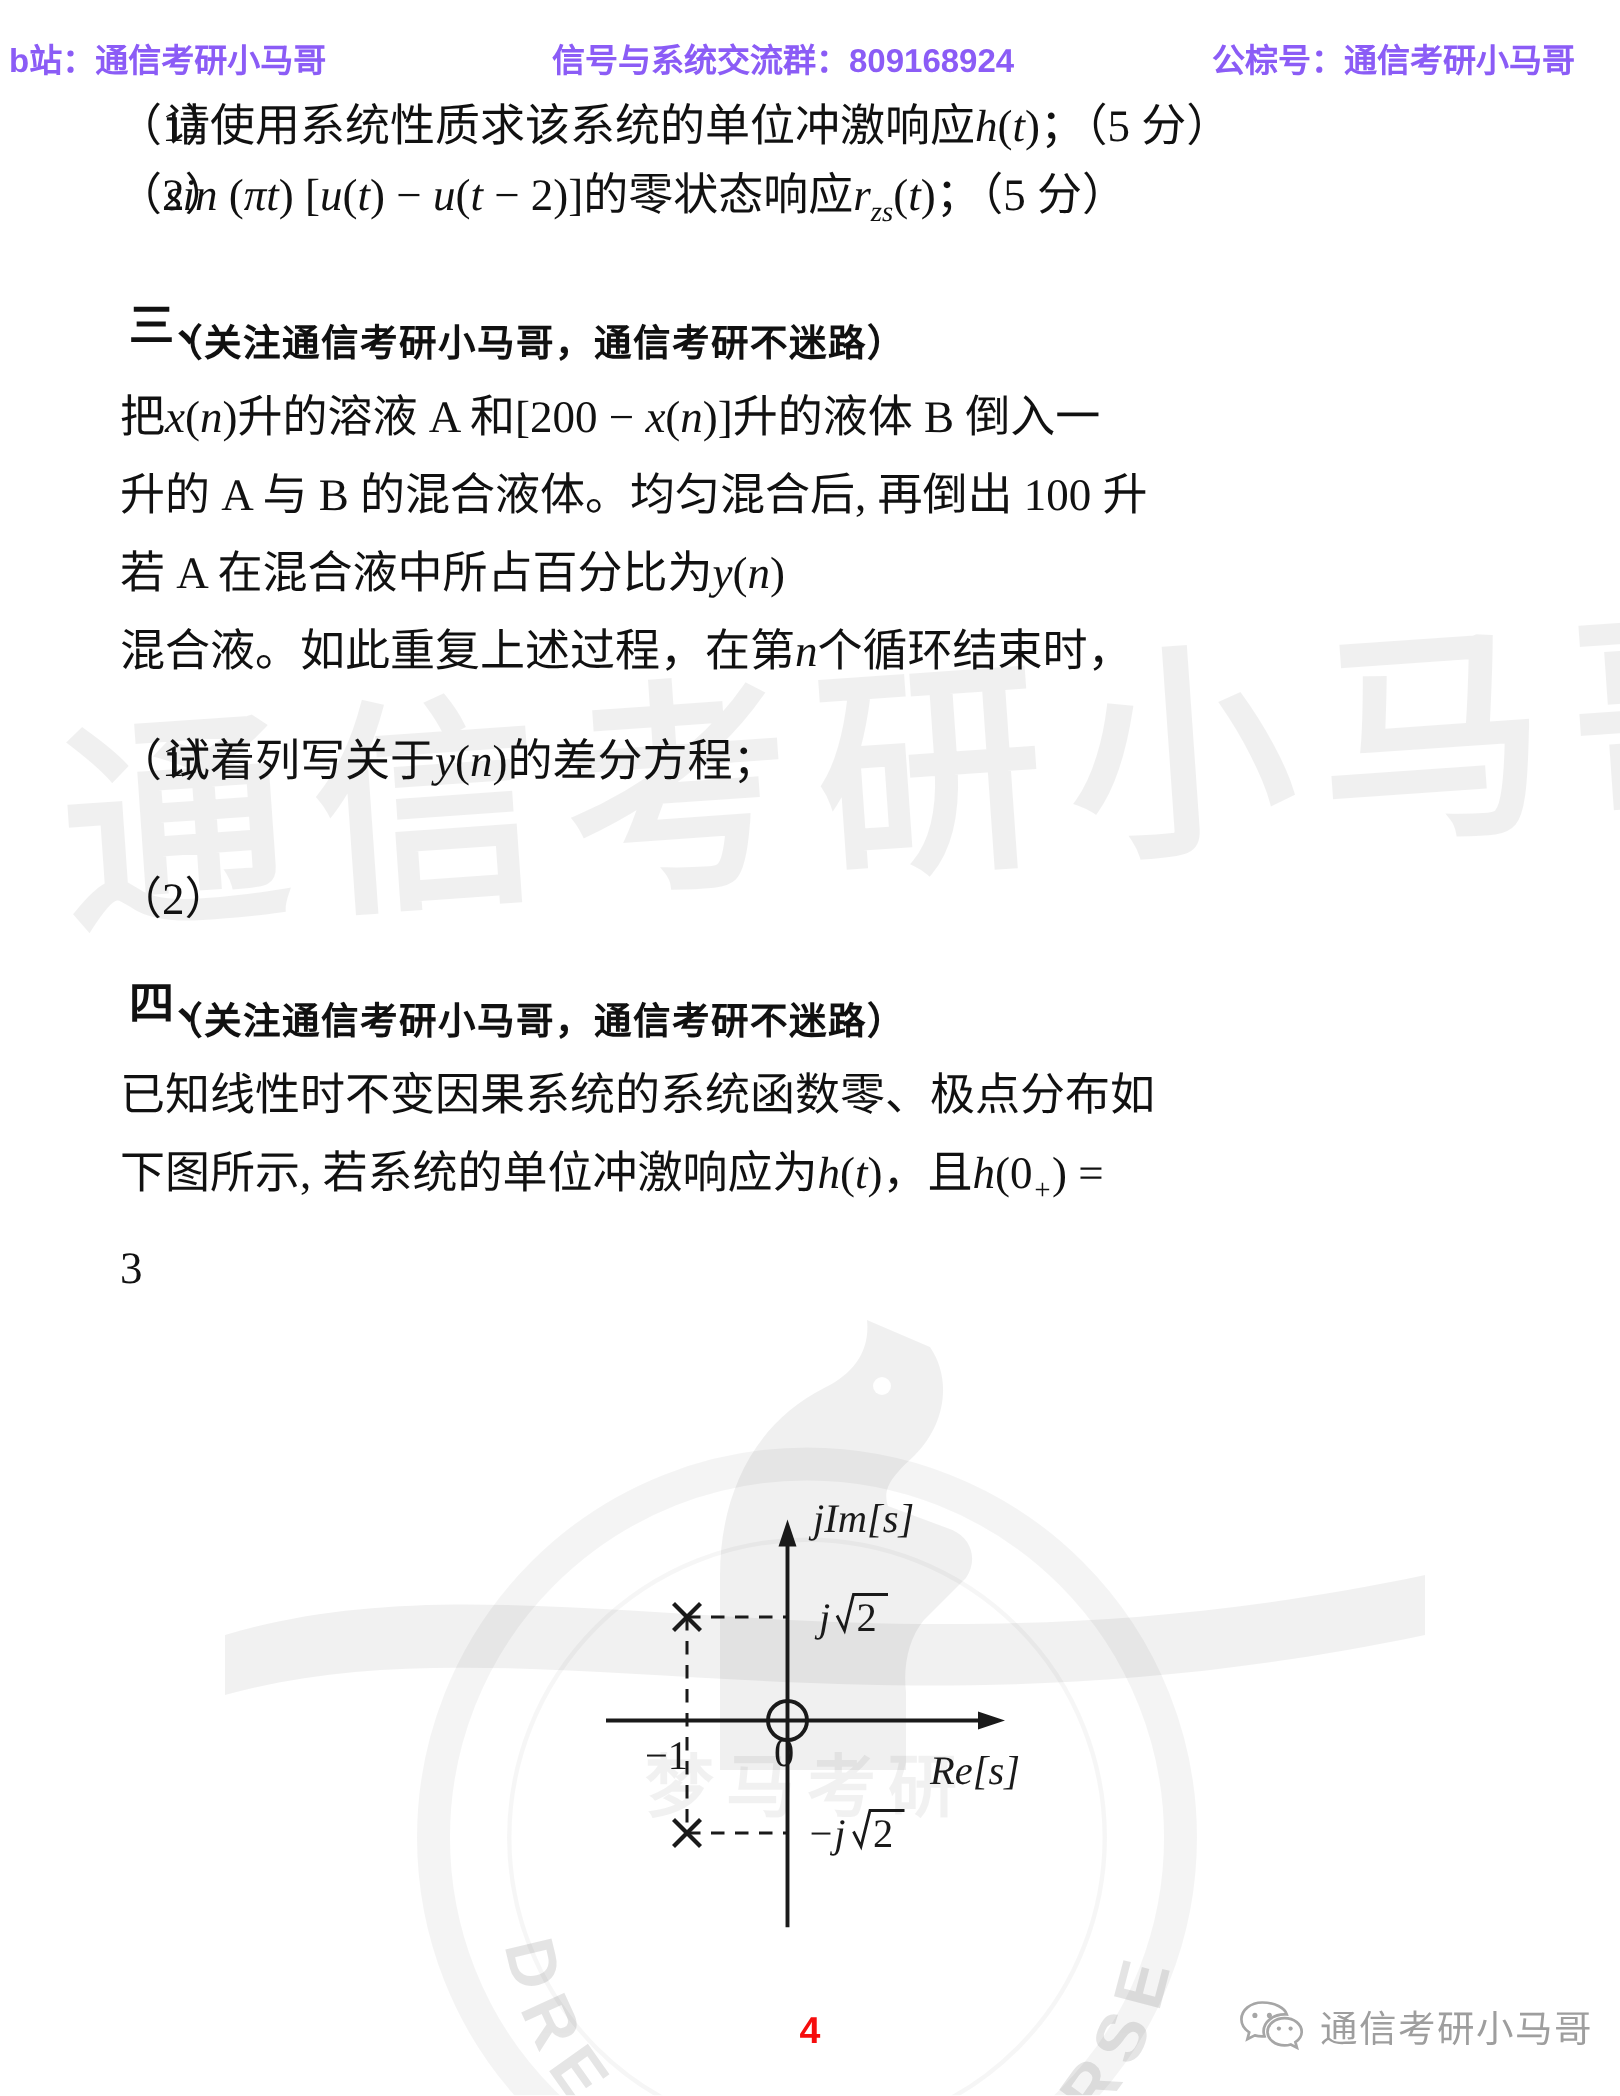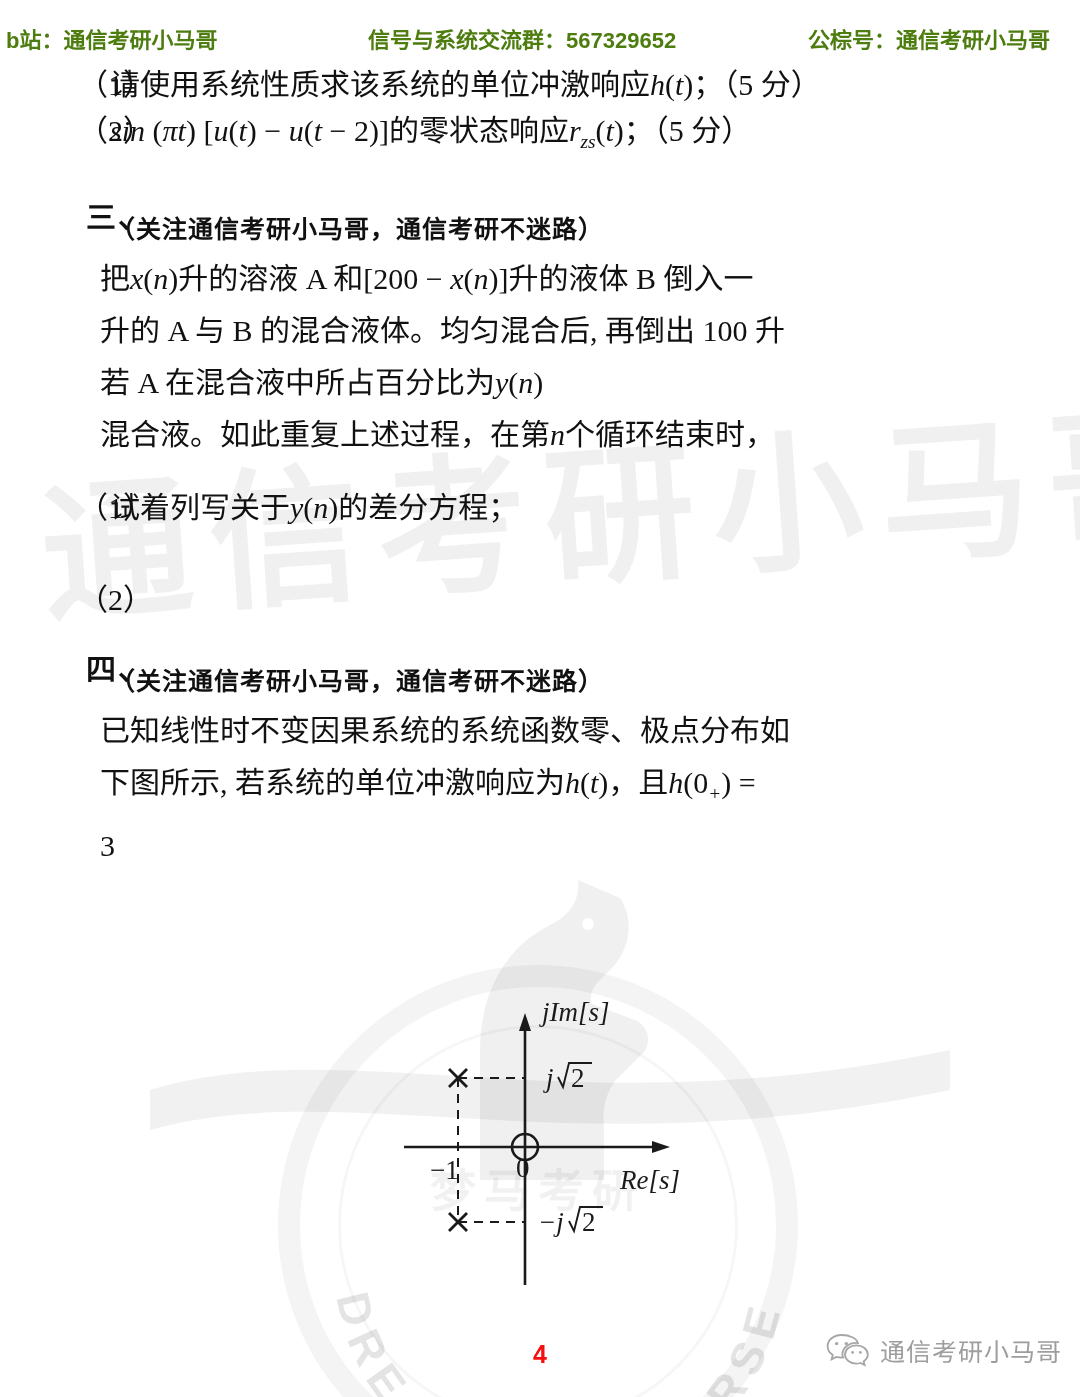--- a/index.html
+++ b/index.html
@@ -106,21 +106,21 @@
   }
 
   
   .header {
     position: absolute;
     top: 22px;
     left: 0;
     width: 1080px;
     height: 36px;
     z-index: 3;
-    color: #4d7c0f;
+    color: #8b5cf6;
     font-family: "Liberation Sans", sans-serif;
     font-weight: 700;
     font-size: 22px;
     letter-spacing: 0px;
     white-space: nowrap;
   }
   .header .h-item { position: absolute; top: 0; }
   .h-left   { left: 6px; }
   .h-mid    { left: 368px; }
   .h-right  { left: 808px; }
@@ -159,21 +159,21 @@
     display: block;
     white-space: nowrap;
   }
   .sec-title {
     font-weight: 700;
     font-size: 25px;
     letter-spacing: 1px;
     margin-top: 12px;
   }
   .para {
-    margin-left: 100px;
+    margin-left: 80px;
     margin-right: 34px;
     font-size: 30px;
     line-height: 52px;
   }
   .sp-24 { height: 24px; }
   .sp-30 { height: 30px; }
   .sp-46 { height: 46px; }
 
   
   i.m { font-style: italic; font-family: "Liberation Serif", serif; }
@@ -254,21 +254,21 @@
         </text>
         <text>
           <textPath href="#arcR" startOffset="4%">HORSE</textPath>
         </text>
       </svg>
     </div>
   </div>
 
   <div class="header">
     <span class="h-item h-left">b站：通信考研小马哥</span>
-    <span class="h-item h-mid">信号与系统交流群：567329652</span>
+    <span class="h-item h-mid">信号与系统交流群：809168924</span>
     <span class="h-item h-right">公棕号：通信考研小马哥</span>
   </div>
 
   <div class="content">
 
     <div class="row">
       <div class="marker">（1）</div>
       <div class="body-text">
         <span class="line">请使用系统性质求该系统的单位冲激响应<i class="m">h</i>(<i class="m">t</i>)；（5 分）</span>
       </div>

